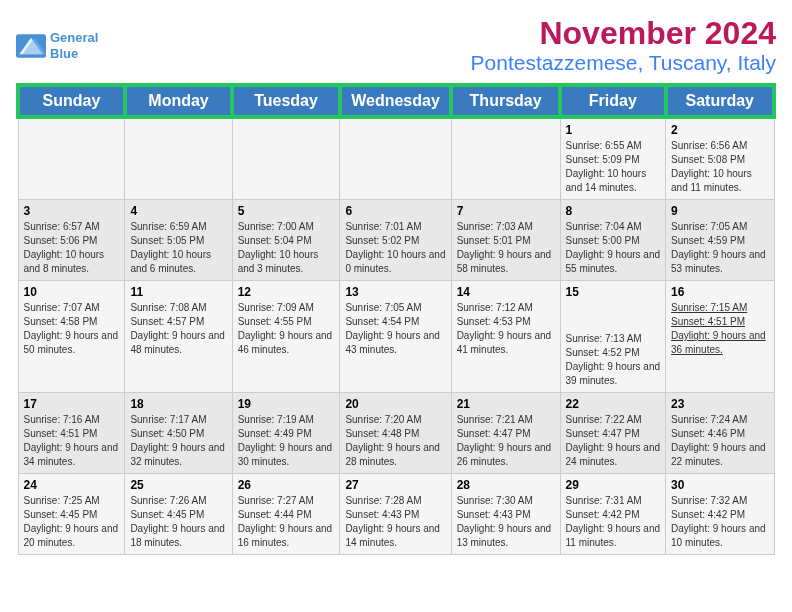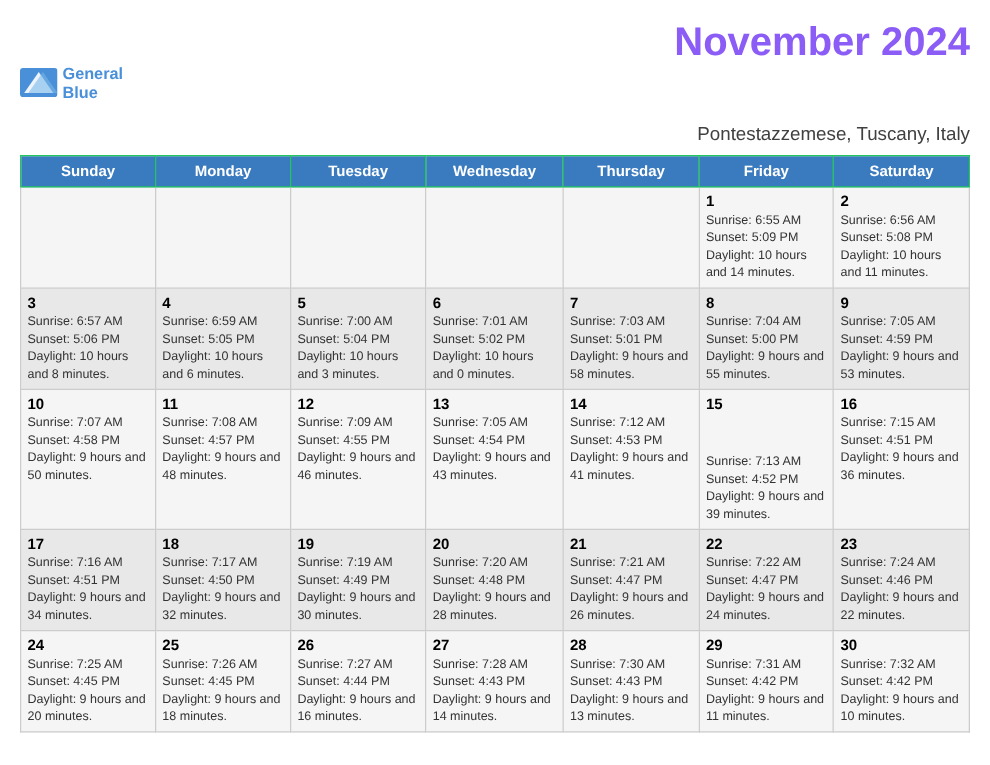--- a/index.html
+++ b/index.html
@@ -33,40 +33,39 @@
     .logo-icon {
       width: 30px;
       height: 24px;
     }
     .title-area {
       text-align: right;
     }
     .month-title {
       font-size: 32px;
       font-weight: bold;
-      color: #8b5cf6;
+      color: #be185d;
       line-height: 1.1;
     }
     .subtitle {
-      font-size: 15px;
-      color: #404040;
-      margin-top: 48px;
+      font-size: 21px;
+      color: #3b82f6;
     }
     table {
       width: 100%;
       border-collapse: collapse;
       font-size: 11px;
     }
     thead tr th {
       background-color: #3a7abf;
       color: #fff;
       text-align: center;
       padding: 5px 4px;
-      font-size: 12px;
-      border: 1px solid #22c55e;
+      font-size: 16px;
+      border: 4px solid #22c55e;
     }
     tbody tr td {
       border: 1px solid #ccc;
       vertical-align: top;
       padding: 4px 5px;
       width: 113px;
       min-height: 70px;
       background: #fff;
     }
     tbody tr:nth-child(odd) td {
@@ -222,21 +221,21 @@
 Daylight: 9 hours and 41 minutes.</div>
         </td>
         <td>
           <span class="day-number">15</span>
           <div class="day-info" style="white-space: pre-line; margin-top: 33px;">Sunrise: 7:13 AM
 Sunset: 4:52 PM
 Daylight: 9 hours and 39 minutes.</div>
         </td>
         <td>
           <span class="day-number">16</span>
-          <div class="day-info" style="white-space: pre-line;">Sunrise: 7:15 AM
+          <div class="day-info" style="white-space: pre-line; text-decoration: underline;">Sunrise: 7:15 AM
 Sunset: 4:51 PM
 Daylight: 9 hours and 36 minutes.</div>
         </td>
       </tr>
       <tr>
         <td>
           <span class="day-number">17</span>
           <div class="day-info" style="white-space: pre-line;">Sunrise: 7:16 AM
 Sunset: 4:51 PM
 Daylight: 9 hours and 34 minutes.</div>

